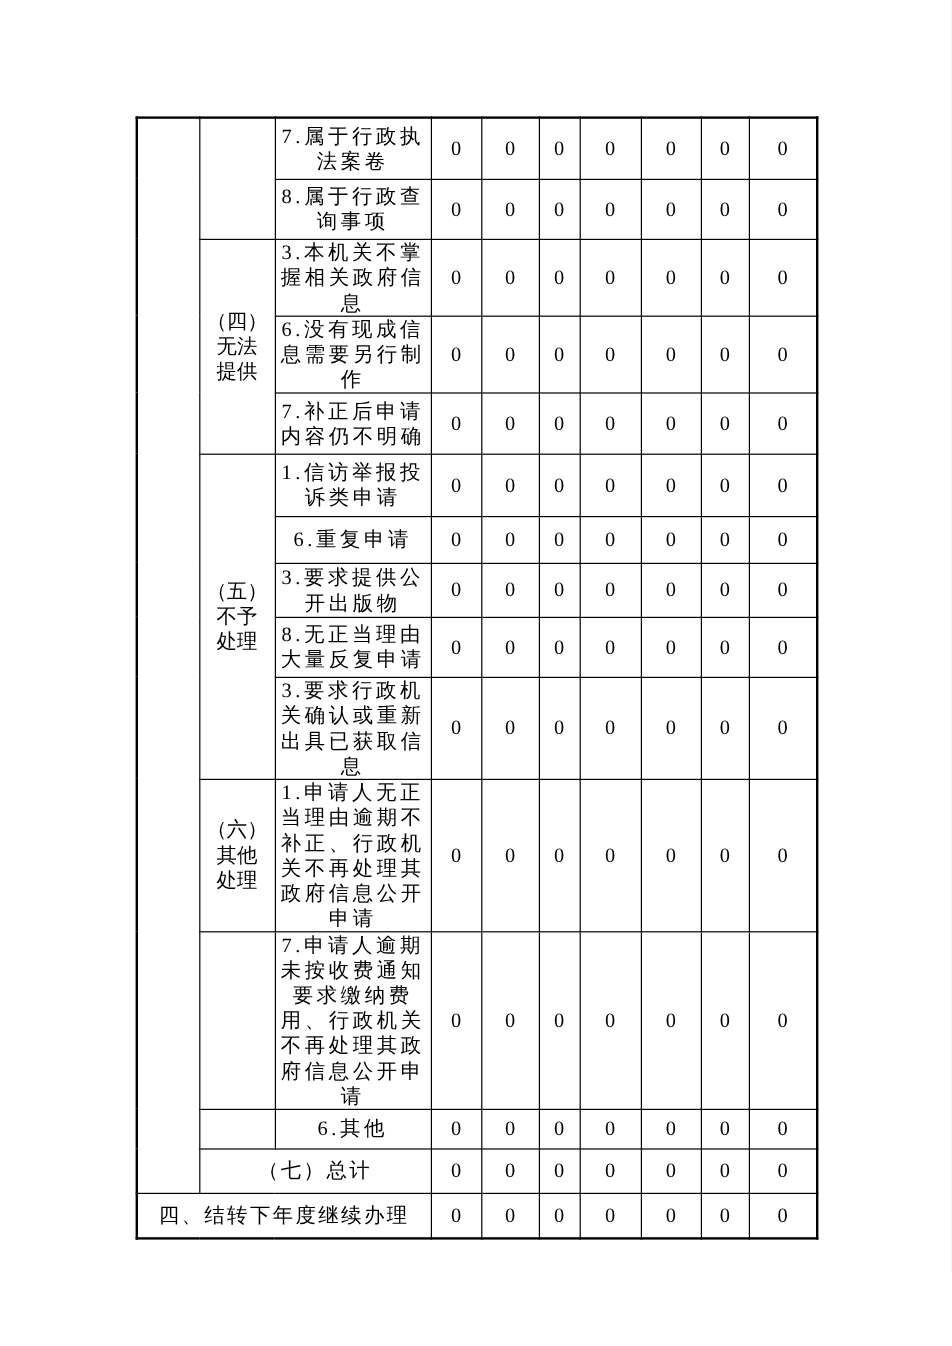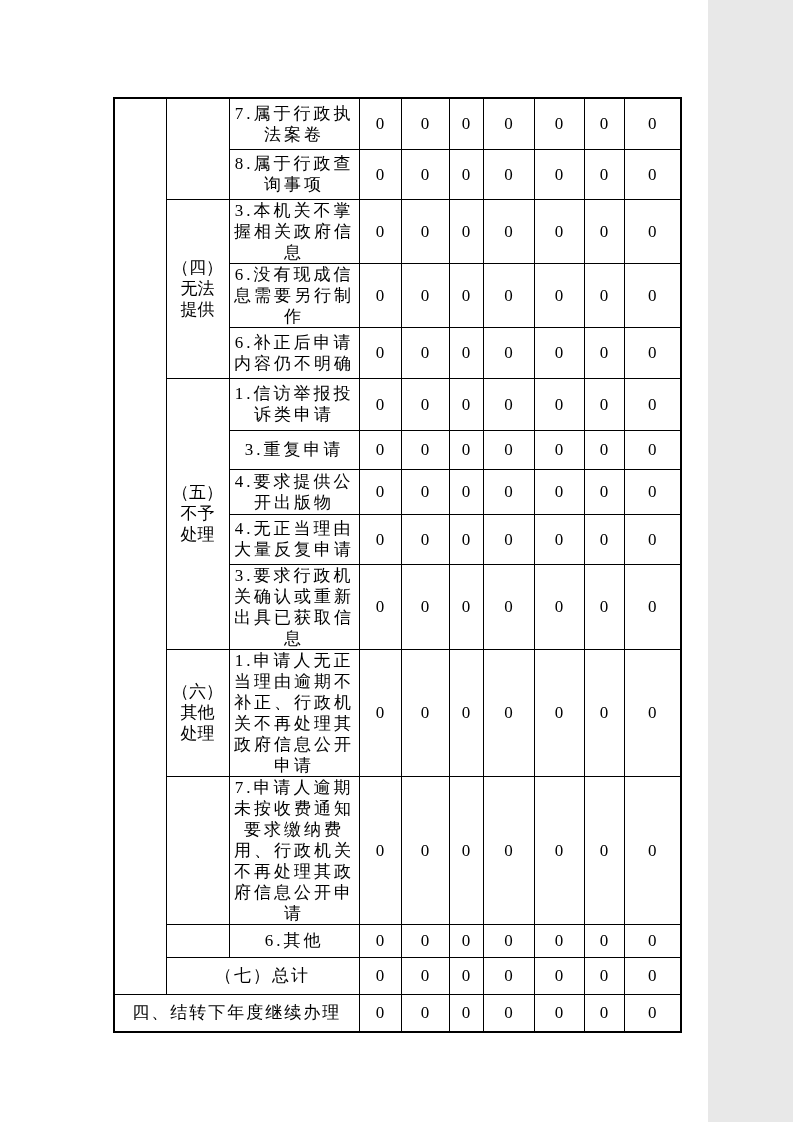--- a/index.html
+++ b/index.html
@@ -1,18 +1,18 @@
 <!DOCTYPE html>
 <html><head>
 <meta charset="utf-8">
 <style>
   html, body { margin: 0; padding: 0; background: #e8e8e8; }
   .page {
     position: relative;
-    width: 708px;
+    width: 793px;
     height: 1122px;
     background: #ffffff;
     overflow: hidden;
     font-family: "Liberation Serif", "DejaVu Serif", serif;
     color: #000000;
   }
   table.report {
     position: absolute;
     left: 113px;
     top: 97px;
@@ -110,21 +110,21 @@
       <td class="val">0</td>
       <td class="val">0</td>
       <td class="val">0</td>
       <td class="val">0</td>
       <td class="val">0</td>
       <td class="val">0</td>
       <td class="val">0</td>
     </tr>
 
     <tr style="height:51px">
-      <td class="label">6.补正后申请
+      <td class="label">7.补正后申请
 内容仍不明确</td>
       <td class="val">0</td>
       <td class="val">0</td>
       <td class="val">0</td>
       <td class="val">0</td>
       <td class="val">0</td>
       <td class="val">0</td>
       <td class="val">0</td>
     </tr>
 
@@ -137,44 +137,44 @@
       <td class="val">0</td>
       <td class="val">0</td>
       <td class="val">0</td>
       <td class="val">0</td>
       <td class="val">0</td>
       <td class="val">0</td>
       <td class="val">0</td>
     </tr>
 
     <tr style="height:39px">
-      <td class="label">3.重复申请</td>
+      <td class="label">6.重复申请</td>
       <td class="val">0</td>
       <td class="val">0</td>
       <td class="val">0</td>
       <td class="val">0</td>
       <td class="val">0</td>
       <td class="val">0</td>
       <td class="val">0</td>
     </tr>
 
     <tr style="height:45px">
-      <td class="label">4.要求提供公
+      <td class="label">3.要求提供公
 开出版物</td>
       <td class="val">0</td>
       <td class="val">0</td>
       <td class="val">0</td>
       <td class="val">0</td>
       <td class="val">0</td>
       <td class="val">0</td>
       <td class="val">0</td>
     </tr>
 
     <tr style="height:50px">
-      <td class="label">4.无正当理由
+      <td class="label">8.无正当理由
 大量反复申请</td>
       <td class="val">0</td>
       <td class="val">0</td>
       <td class="val">0</td>
       <td class="val">0</td>
       <td class="val">0</td>
       <td class="val">0</td>
       <td class="val">0</td>
     </tr>
 

